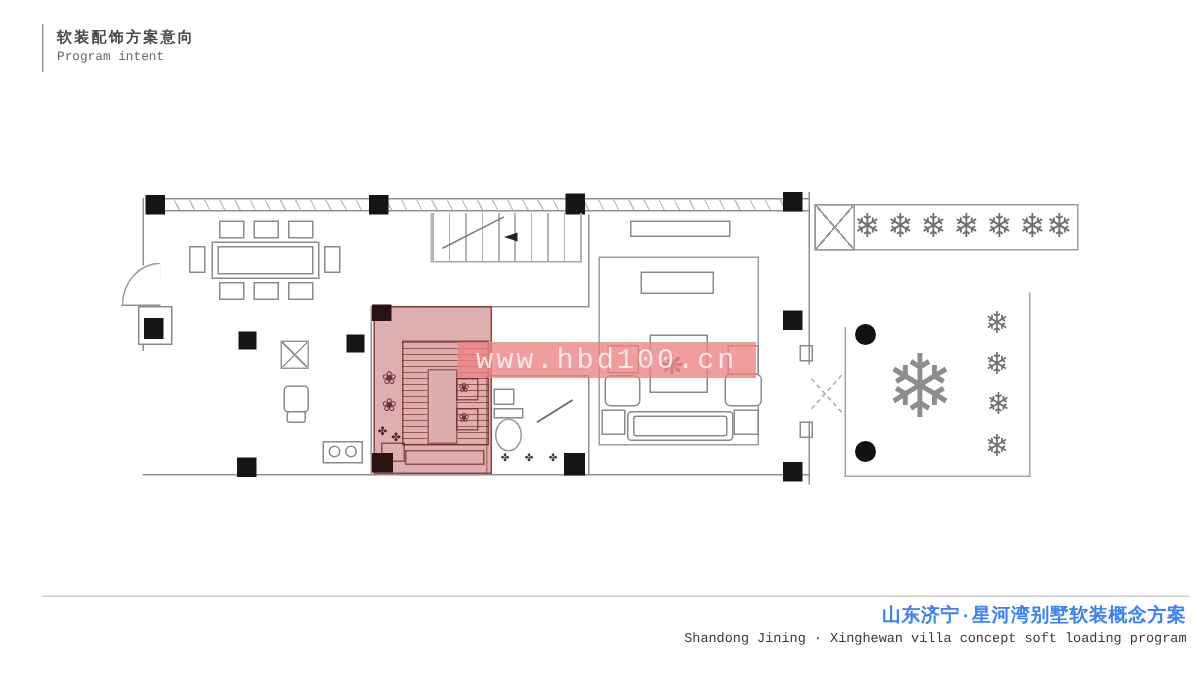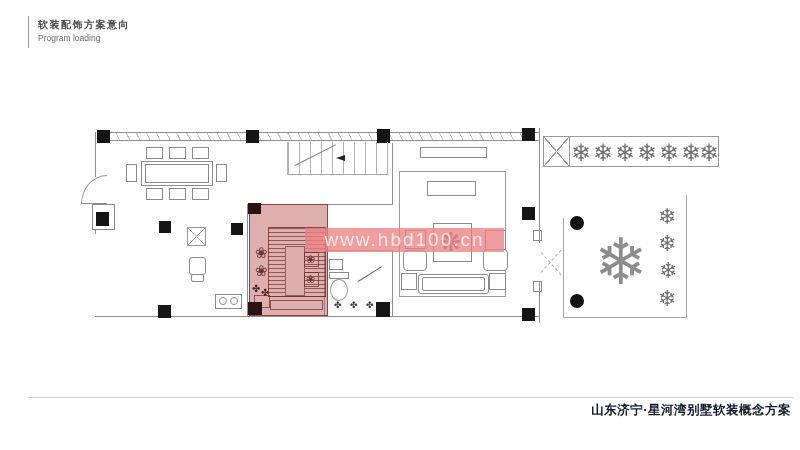--- a/index.html
+++ b/index.html
@@ -1,17 +1,17 @@
 <!DOCTYPE html>
 <html><head>
 <meta charset="utf-8">
 <style>
   html,body{margin:0;padding:0;background:#ffffff;}
   .sheet{position:relative;width:800px;height:450px;background:#fff;overflow:hidden;
-         font-family:Liberation Sans, sans-serif;}
+         font-family:Liberation Mono, monospace;}
   
   .hdr-bar{position:absolute;left:28px;top:16px;width:1px;height:32px;background:#9a9a9a;}
   .hdr-cn{position:absolute;left:38px;top:18px;font-size:10px;font-weight:bold;color:#4a4a4a;letter-spacing:1.5px;}
   .hdr-en{position:absolute;left:38px;top:33px;font-size:8.5px;color:#6a6a6a;}
   
   .ln{position:absolute;background:#8f8f8f;}
   .box{position:absolute;border:1px solid #8b8b8b;background:#fff;box-sizing:border-box;}
   .nofill{background:transparent;}
   .col{position:absolute;background:#151515;}
   .dot{position:absolute;background:#111;border-radius:50%;}
@@ -48,31 +48,31 @@
   .wm-brand{position:absolute;left:282px;top:189px;font-size:37px;font-weight:bold;letter-spacing:1px;
       color:rgba(205,205,205,0.55);z-index:7;white-space:nowrap;
       text-shadow:1px 1px 0 rgba(255,255,255,0.85),-1px -1px 0 rgba(255,255,255,0.85),0 0 3px rgba(255,255,255,0.9);}
   .wm-bar{position:absolute;left:305px;top:228px;width:199px;height:24px;background:rgba(236,130,130,0.78);
       z-index:8;display:flex;align-items:center;justify-content:center;}
   .wm-url{font-size:19px;letter-spacing:2px;color:rgba(255,244,244,0.85);white-space:nowrap;}
   
   .caption{position:absolute;left:331px;top:377px;font-size:12px;font-weight:bold;color:#2e2e2e;letter-spacing:1px;}
   .foot-rule{position:absolute;left:28px;top:397px;width:765px;height:1px;background:#cccccc;}
   .foot{position:absolute;right:9px;top:402px;text-align:right;}
-  .foot-cn{font-size:12.5px;font-weight:bold;color:#0f172a;letter-spacing:0.5px;}
+  .foot-cn{font-size:12.5px;font-weight:bold;color:#3b82f6;letter-spacing:0.5px;}
   .foot-en{font-size:9px;color:#3a3a3a;margin-top:2px;}
 </style>
 </head>
 <body>
 
 <div class="sheet">
 
   <div class="hdr-bar"></div>
   <div class="hdr-cn">软装配饰方案意向</div>
-  <div class="hdr-en">Program loading</div>
+  <div class="hdr-en">Program intent</div>
 
   <div>
 
     <div class="wall-top" style="left:100px;top:132px;width:440px;height:9px;"></div>
     <div class="ln" style="left:95px;top:132px;width:1px;height:45px;"></div>
     <div class="arc"></div>
     <div class="ln" style="left:81px;top:203px;width:26px;height:1px;"></div>
     <div class="box nofill" style="left:92px;top:204px;width:23px;height:26px;"></div>
     <div class="ln" style="left:95px;top:230px;width:1px;height:4px;"></div>
     <div class="ln" style="left:95px;top:316px;width:445px;height:1px;"></div>
@@ -183,15 +183,16 @@
   </div>
 
   <div class="wm-bar">
     <span class="wm-url">www.hbd100.cn</span>
   </div>
 
 
   <div class="foot-rule"></div>
   <div class="foot">
     <div class="foot-cn">山东济宁·星河湾别墅软装概念方案</div>
+    <div class="foot-en">Shandong Jining · Xinghewan villa concept soft loading program</div>
   </div>
 
 </div>
 
 </body></html>

